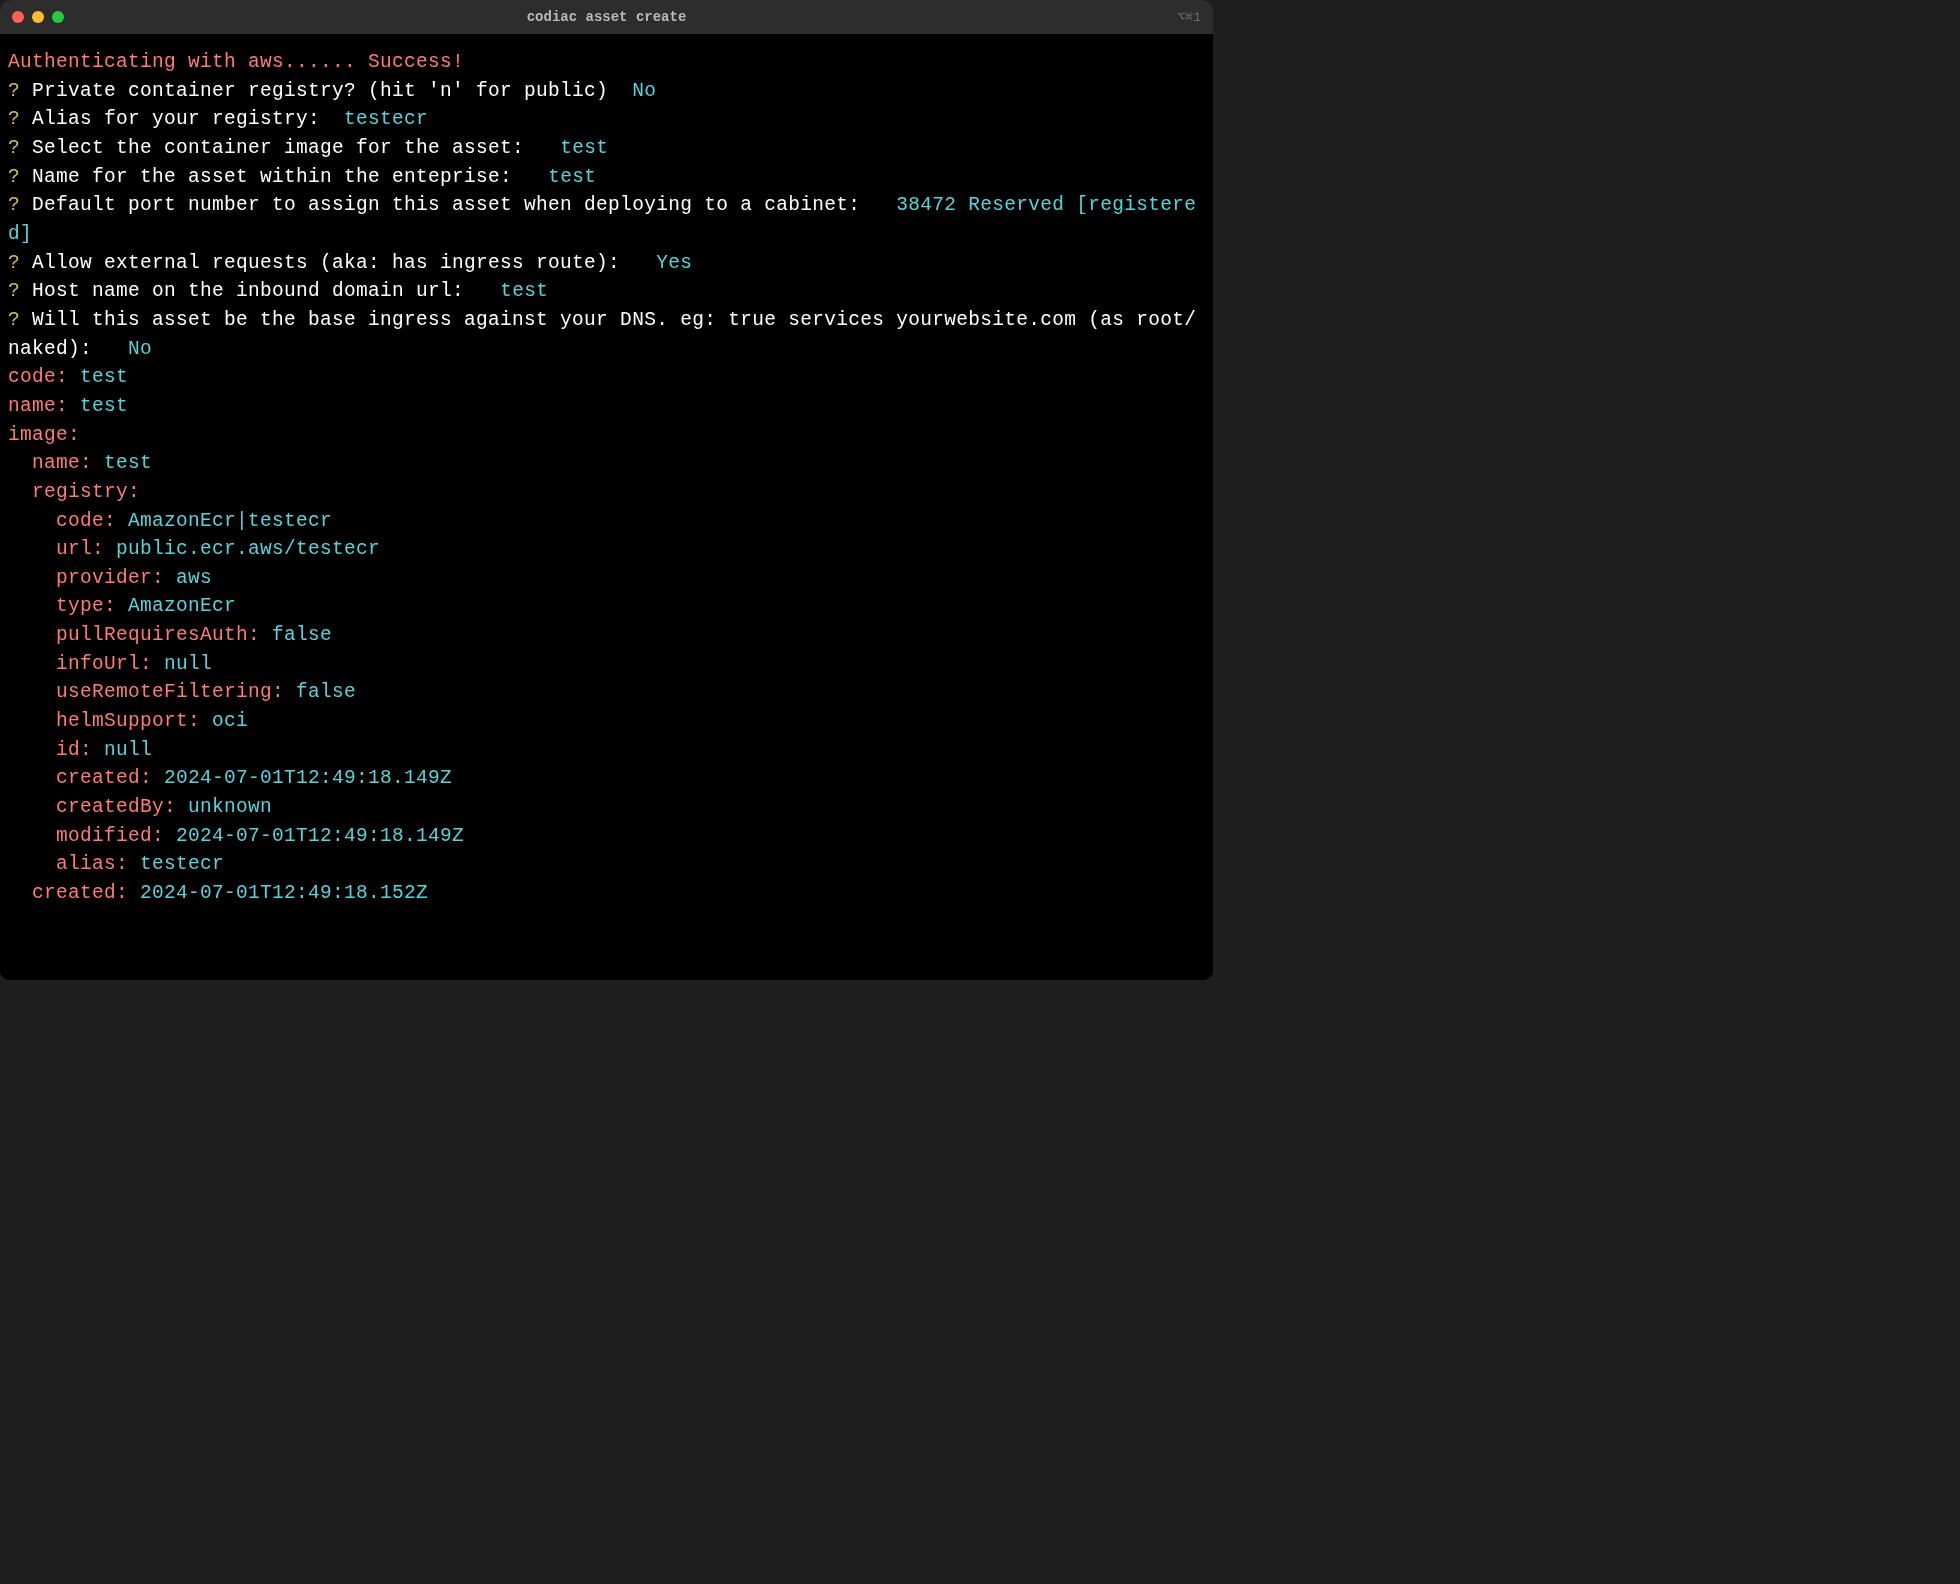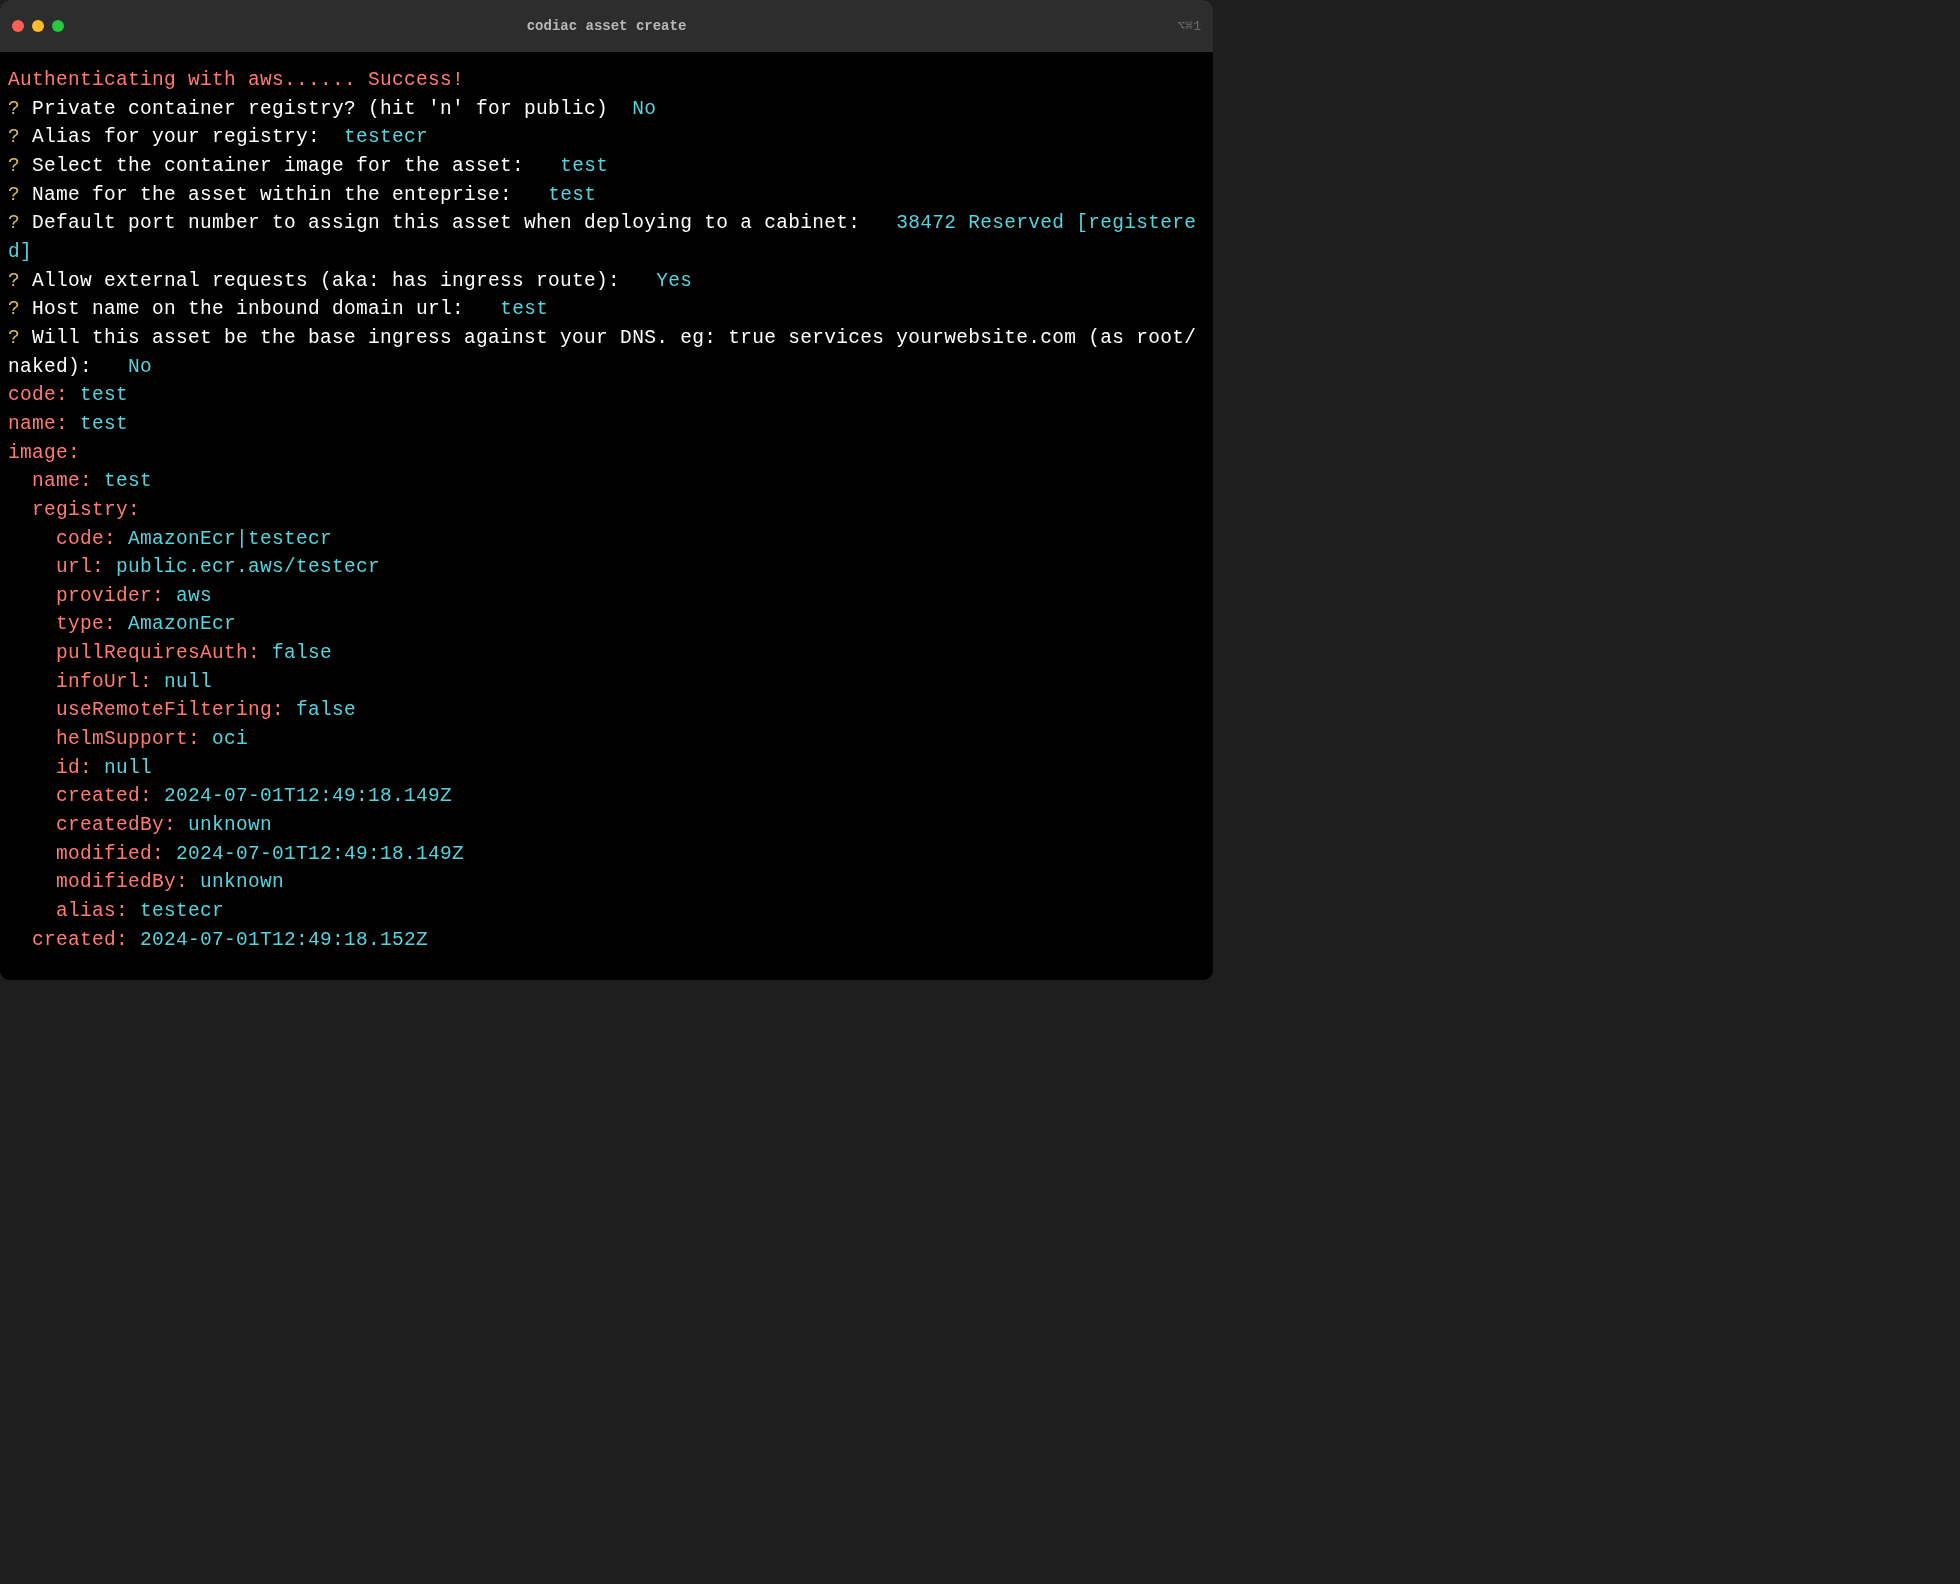--- a/index.html
+++ b/index.html
@@ -18,21 +18,21 @@
     .window {
       width: 100%;
       height: 100%;
       background: #000000;
       border-radius: 10px;
       overflow: hidden;
       display: flex;
       flex-direction: column;
     }
     .titlebar {
-      height: 52px;
+      height: 34px;
       background: #2d2d2d;
       display: flex;
       align-items: center;
       position: relative;
       padding: 0 12px;
     }
     .traffic-lights {
       display: flex;
       gap: 8px;
       align-items: center;
@@ -113,17 +113,16 @@
       <div class="line"><span>    </span><span class="salmon">provider:</span><span> </span><span class="cyan">aws</span></div>
       <div class="line"><span>    </span><span class="salmon">type:</span><span> </span><span class="cyan">AmazonEcr</span></div>
       <div class="line"><span>    </span><span class="salmon">pullRequiresAuth:</span><span> </span><span class="cyan">false</span></div>
       <div class="line"><span>    </span><span class="salmon">infoUrl:</span><span> </span><span class="cyan">null</span></div>
       <div class="line"><span>    </span><span class="salmon">useRemoteFiltering:</span><span> </span><span class="cyan">false</span></div>
       <div class="line"><span>    </span><span class="salmon">helmSupport:</span><span> </span><span class="cyan">oci</span></div>
       <div class="line"><span>    </span><span class="salmon">id:</span><span> </span><span class="cyan">null</span></div>
       <div class="line"><span>    </span><span class="salmon">created:</span><span> </span><span class="cyan">2024-07-01T12:49:18.149Z</span></div>
       <div class="line"><span>    </span><span class="salmon">createdBy:</span><span> </span><span class="cyan">unknown</span></div>
       <div class="line"><span>    </span><span class="salmon">modified:</span><span> </span><span class="cyan">2024-07-01T12:49:18.149Z</span></div>
-      <div class="line"><span>    </span><span class="salmon">modifiedBy:</span><span> </span><span class="cyan">unknown</span></div>
       <div class="line"><span>    </span><span class="salmon">alias:</span><span> </span><span class="cyan">testecr</span></div>
       <div class="line"><span>  </span><span class="salmon">created:</span><span> </span><span class="cyan">2024-07-01T12:49:18.152Z</span></div>
     </div>
 </div>
 
 </body></html>

